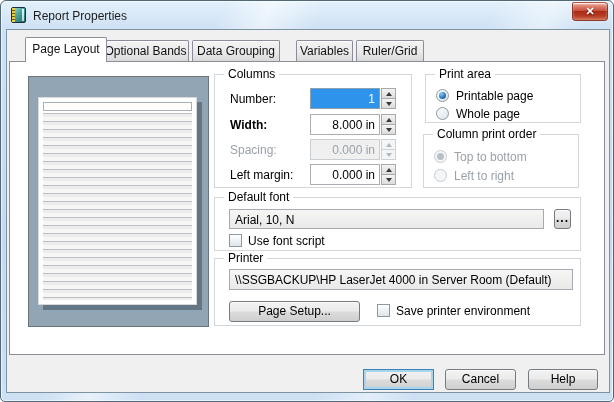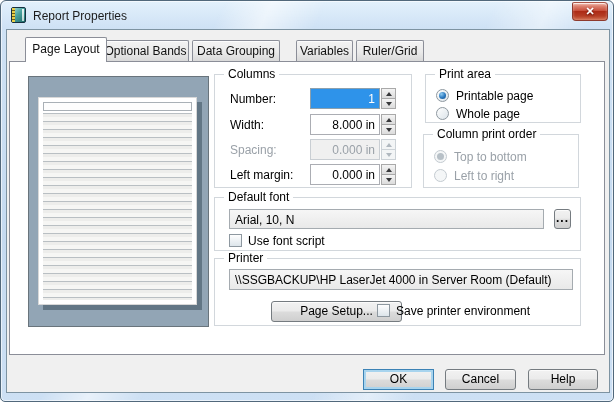--- a/index.html
+++ b/index.html
@@ -206,21 +206,21 @@
 
       <span class="field-label" style="left:15px;top:17px;">Number:</span>
       <div class="spin-wrap" style="left:95px;top:13px;">
         <div class="spin-input selected">1</div>
         <div class="spin-btns">
           <div class="spin-btn up"></div>
           <div class="spin-btn down"></div>
         </div>
       </div>
 
-      <span class="field-label" style="left:15px;top:43px;">Width:</span>
+      <span class="field-label" style="left:15px;top:43px;font-weight:bold;">Width:</span>
       <div class="spin-wrap" style="left:95px;top:39px;">
         <div class="spin-input">8.000 in</div>
         <div class="spin-btns">
           <div class="spin-btn up"></div>
           <div class="spin-btn down"></div>
         </div>
       </div>
 
       <span class="field-label disabled" style="left:15px;top:68px;">Spacing:</span>
       <div class="spin-wrap" style="left:95px;top:64px;">
@@ -261,21 +261,21 @@
       <span class="group-label">Default font</span>
       <div class="ro-field" style="left:14px;top:11px;width:315px;height:20px;">Arial, 10, N</div>
       <div class="btn browse-btn" style="left:339px;top:11px;width:17px;height:20px;">...</div>
       <span class="checkbox" style="left:14px;top:36px;"></span>
       <span class="check-label" style="left:33px;top:36px;">Use font script</span>
     </div>
 
     <div class="group" style="left:213px;top:257px;width:367px;height:68px;">
       <span class="group-label">Printer</span>
       <div class="ro-field" style="left:14px;top:10px;width:344px;height:21px;">\\SSGBACKUP\HP LaserJet 4000 in Server Room (Default)</div>
-      <div class="btn" style="left:14px;top:42px;width:131px;height:21px;margin-left:42px;">Page Setup...</div>
+      <div class="btn" style="left:14px;top:42px;width:131px;height:21px;">Page Setup...</div>
       <span class="checkbox" style="left:162px;top:45px;"></span>
       <span class="check-label" style="left:181px;top:45px;">Save printer environment</span>
     </div>
 
     <div class="btn btn-default" style="left:362px;top:368px;width:71px;height:21px;z-index:3;">OK</div>
     <div class="btn" style="left:444px;top:368px;width:71px;height:21px;z-index:3;">Cancel</div>
     <div class="btn" style="left:527px;top:368px;width:70px;height:21px;z-index:3;">Help</div>
 
   </div>
 </div>

